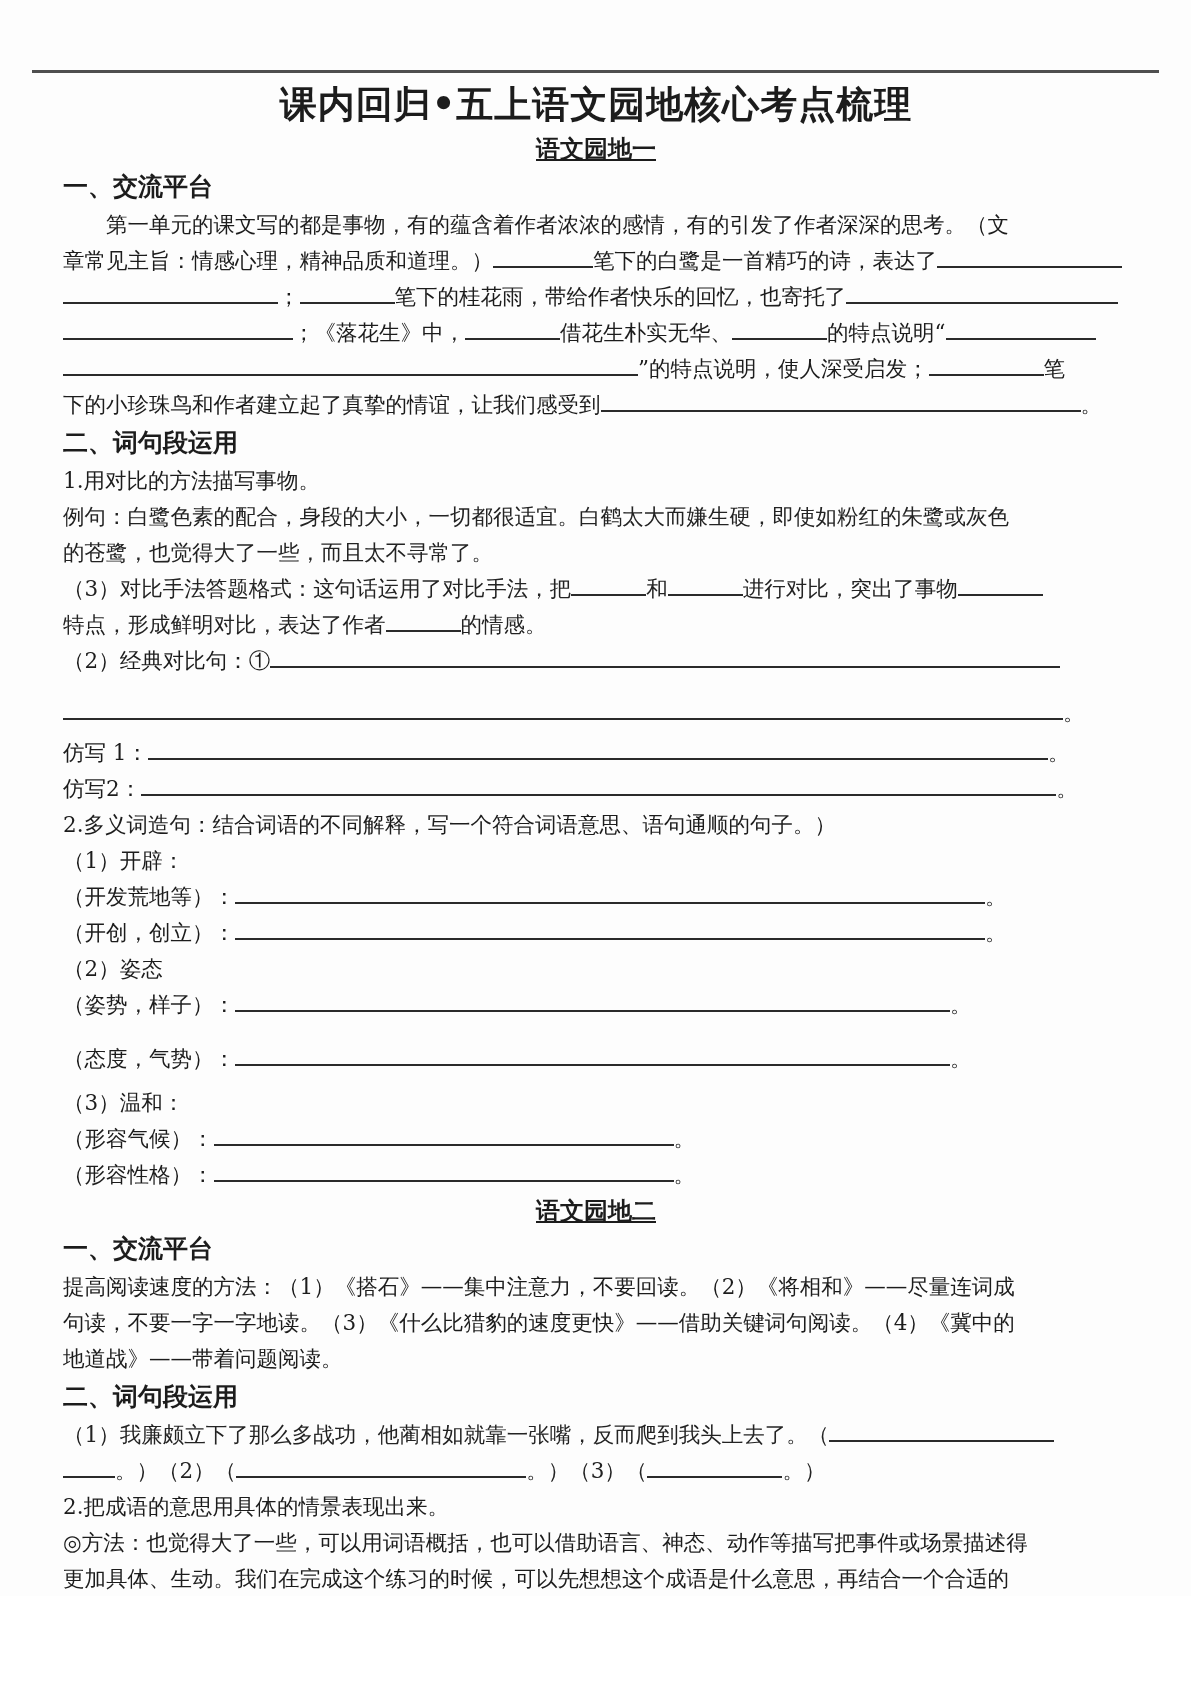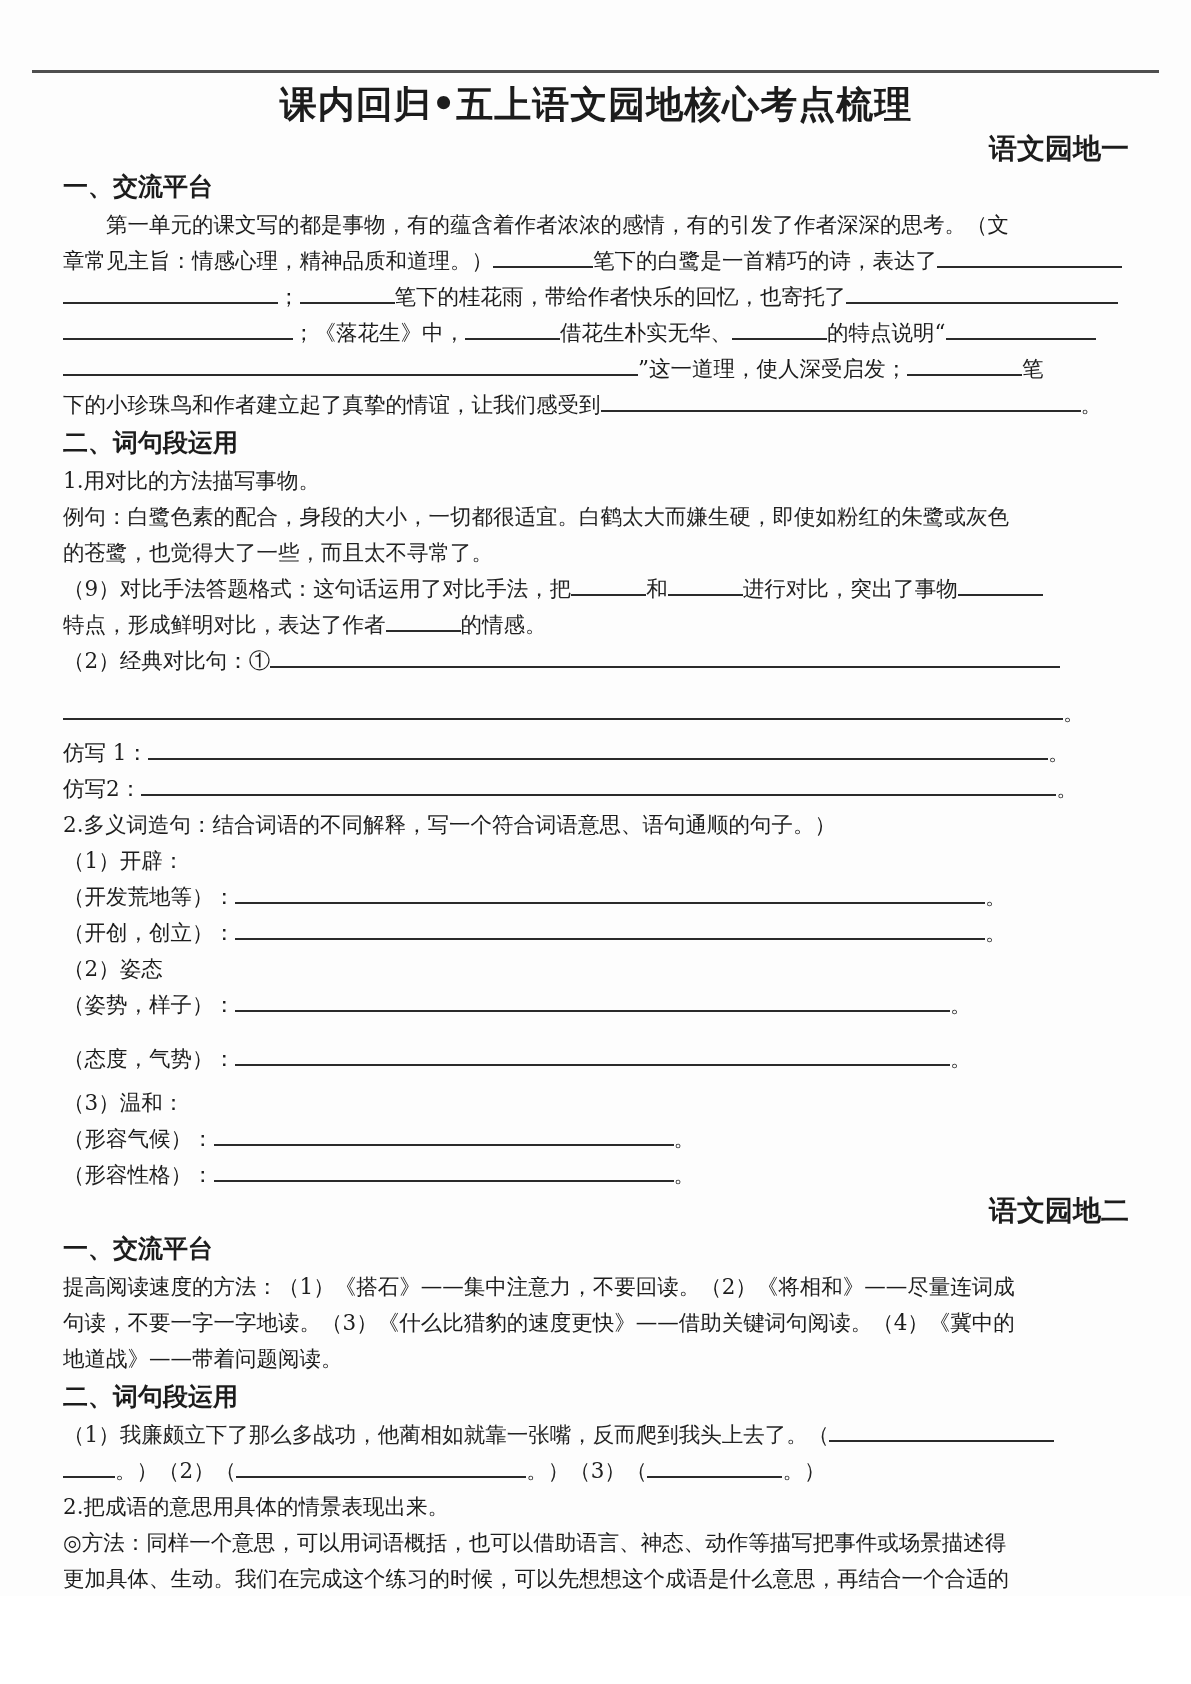--- a/index.html
+++ b/index.html
@@ -30,23 +30,24 @@
     font-weight: bold;
     font-size: 37px;
     line-height: 52px;
     text-align: center;
     letter-spacing: 1px;
     white-space: nowrap;
   }
   .center-h {
     font-family: "DejaVu Sans", "Liberation Sans", sans-serif;
     font-weight: bold;
-    font-size: 28px;
+    font-size: 24px;
     line-height: 36px;
-    text-align: right;
+    text-align: center;
+    text-decoration: underline;
   }
   .h {
     font-family: "DejaVu Sans", "Liberation Sans", sans-serif;
     font-weight: bold;
     font-size: 25px;
     line-height: 40px;
   }
   .indent { text-indent: 43px; }
   .kai { color: #232323; }
   .blank {
@@ -62,27 +63,27 @@
 <div class="page">
   <hr class="top-rule">
   <div class="doc" id="doc">
       <div class="title">课内回归•五上语文园地核心考点梳理</div>
       <div class="center-h">语文园地一</div>
       <div class="h">一、交流平台</div>
       <div class="block indent"><span>第一单元的课文写的都是事物，有的蕴含着作者浓浓的感情，有的引发了作者深深的思考。（文</span></div>
       <div class="block"><span>章常见主旨：情感心理，精神品质和道理。）</span><span class="blank" style="width: 100px;"></span><span>笔下的白鹭是一首精巧的诗，表达了</span><span class="blank" style="width: 185px;"></span></div>
       <div class="block"><span class="blank" style="width: 215px;"></span><span>；</span><span class="blank" style="width: 95px;"></span><span>笔下的桂花雨，带给作者快乐的回忆，也寄托了</span><span class="blank" style="width: 272px;"></span></div>
       <div class="block"><span class="blank" style="width: 230px;"></span><span>；《落花生》中，</span><span class="blank" style="width: 95px;"></span><span>借花生朴实无华、</span><span class="blank" style="width: 95px;"></span><span>的特点说明“</span><span class="blank" style="width: 150px;"></span></div>
-      <div class="block"><span class="blank" style="width: 575px;"></span><span>”这一道理，使人深受启发；</span><span class="blank" style="width: 115px;"></span><span>笔</span></div>
+      <div class="block"><span class="blank" style="width: 575px;"></span><span>”的特点说明，使人深受启发；</span><span class="blank" style="width: 115px;"></span><span>笔</span></div>
       <div class="block"><span>下的小珍珠鸟和作者建立起了真挚的情谊，让我们感受到</span><span class="blank" style="width: 480px;"></span><span>。</span></div>
       <div class="h">二、词句段运用</div>
       <div class="block"><span>1.用对比的方法描写事物。</span></div>
       <div class="block kai"><span>例句：白鹭色素的配合，身段的大小，一切都很适宜。白鹤太大而嫌生硬，即使如粉红的朱鹭或灰色</span></div>
       <div class="block kai"><span>的苍鹭，也觉得大了一些，而且太不寻常了。</span></div>
-      <div class="block kai"><span>（9）对比手法答题格式：这句话运用了对比手法，把</span><span class="blank" style="width: 75px;"></span><span>和</span><span class="blank" style="width: 75px;"></span><span>进行对比，突出了事物</span><span class="blank" style="width: 85px;"></span></div>
+      <div class="block kai"><span>（3）对比手法答题格式：这句话运用了对比手法，把</span><span class="blank" style="width: 75px;"></span><span>和</span><span class="blank" style="width: 75px;"></span><span>进行对比，突出了事物</span><span class="blank" style="width: 85px;"></span></div>
       <div class="block kai"><span>特点，形成鲜明对比，表达了作者</span><span class="blank" style="width: 75px;"></span><span>的情感。</span></div>
       <div class="block"><span>（2）经典对比句：①</span><span class="blank" style="width: 790px;"></span></div>
       <div class="block" style="margin-top: 16px;"><span class="blank" style="width: 1000px;"></span><span>。</span></div>
       <div class="block" style="margin-top: 4px;"><span>仿写 1：</span><span class="blank" style="width: 900px;"></span><span>。</span></div>
       <div class="block"><span>仿写2：</span><span class="blank" style="width: 915px;"></span><span>。</span></div>
       <div class="block"><span>2.多义词造句：结合词语的不同解释，写一个符合词语意思、语句通顺的句子。）</span></div>
       <div class="block"><span>（1）开辟：</span></div>
       <div class="block"><span>（开发荒地等）：</span><span class="blank" style="width: 750px;"></span><span>。</span></div>
       <div class="block"><span>（开创，创立）：</span><span class="blank" style="width: 750px;"></span><span>。</span></div>
       <div class="block"><span>（2）姿态</span></div>
@@ -93,16 +94,16 @@
       <div class="block"><span>（形容性格）：</span><span class="blank" style="width: 460px;"></span><span>。</span></div>
       <div class="center-h">语文园地二</div>
       <div class="h">一、交流平台</div>
       <div class="block"><span>提高阅读速度的方法：（1）《搭石》——集中注意力，不要回读。（2）《将相和》——尽量连词成</span></div>
       <div class="block"><span>句读，不要一字一字地读。（3）《什么比猎豹的速度更快》——借助关键词句阅读。（4）《冀中的</span></div>
       <div class="block"><span>地道战》——带着问题阅读。</span></div>
       <div class="h">二、词句段运用</div>
       <div class="block kai"><span>（1）我廉颇立下了那么多战功，他蔺相如就靠一张嘴，反而爬到我头上去了。（</span><span class="blank" style="width: 225px;"></span></div>
       <div class="block kai"><span class="blank" style="width: 52px;"></span><span>。）（2）（</span><span class="blank" style="width: 290px;"></span><span>。）（3）（</span><span class="blank" style="width: 135px;"></span><span>。）</span></div>
       <div class="block"><span>2.把成语的意思用具体的情景表现出来。</span></div>
-      <div class="block"><span>◎方法：同样一个意思，可以用词语概括，也可以借助语言、神态、动作等描写把事件或场景描述得</span></div>
+      <div class="block"><span>◎方法：也觉得大了一些，可以用词语概括，也可以借助语言、神态、动作等描写把事件或场景描述得</span></div>
       <div class="block"><span>更加具体、生动。我们在完成这个练习的时候，可以先想想这个成语是什么意思，再结合一个合适的</span></div>
     </div>
 </div>
 
 </body></html>

